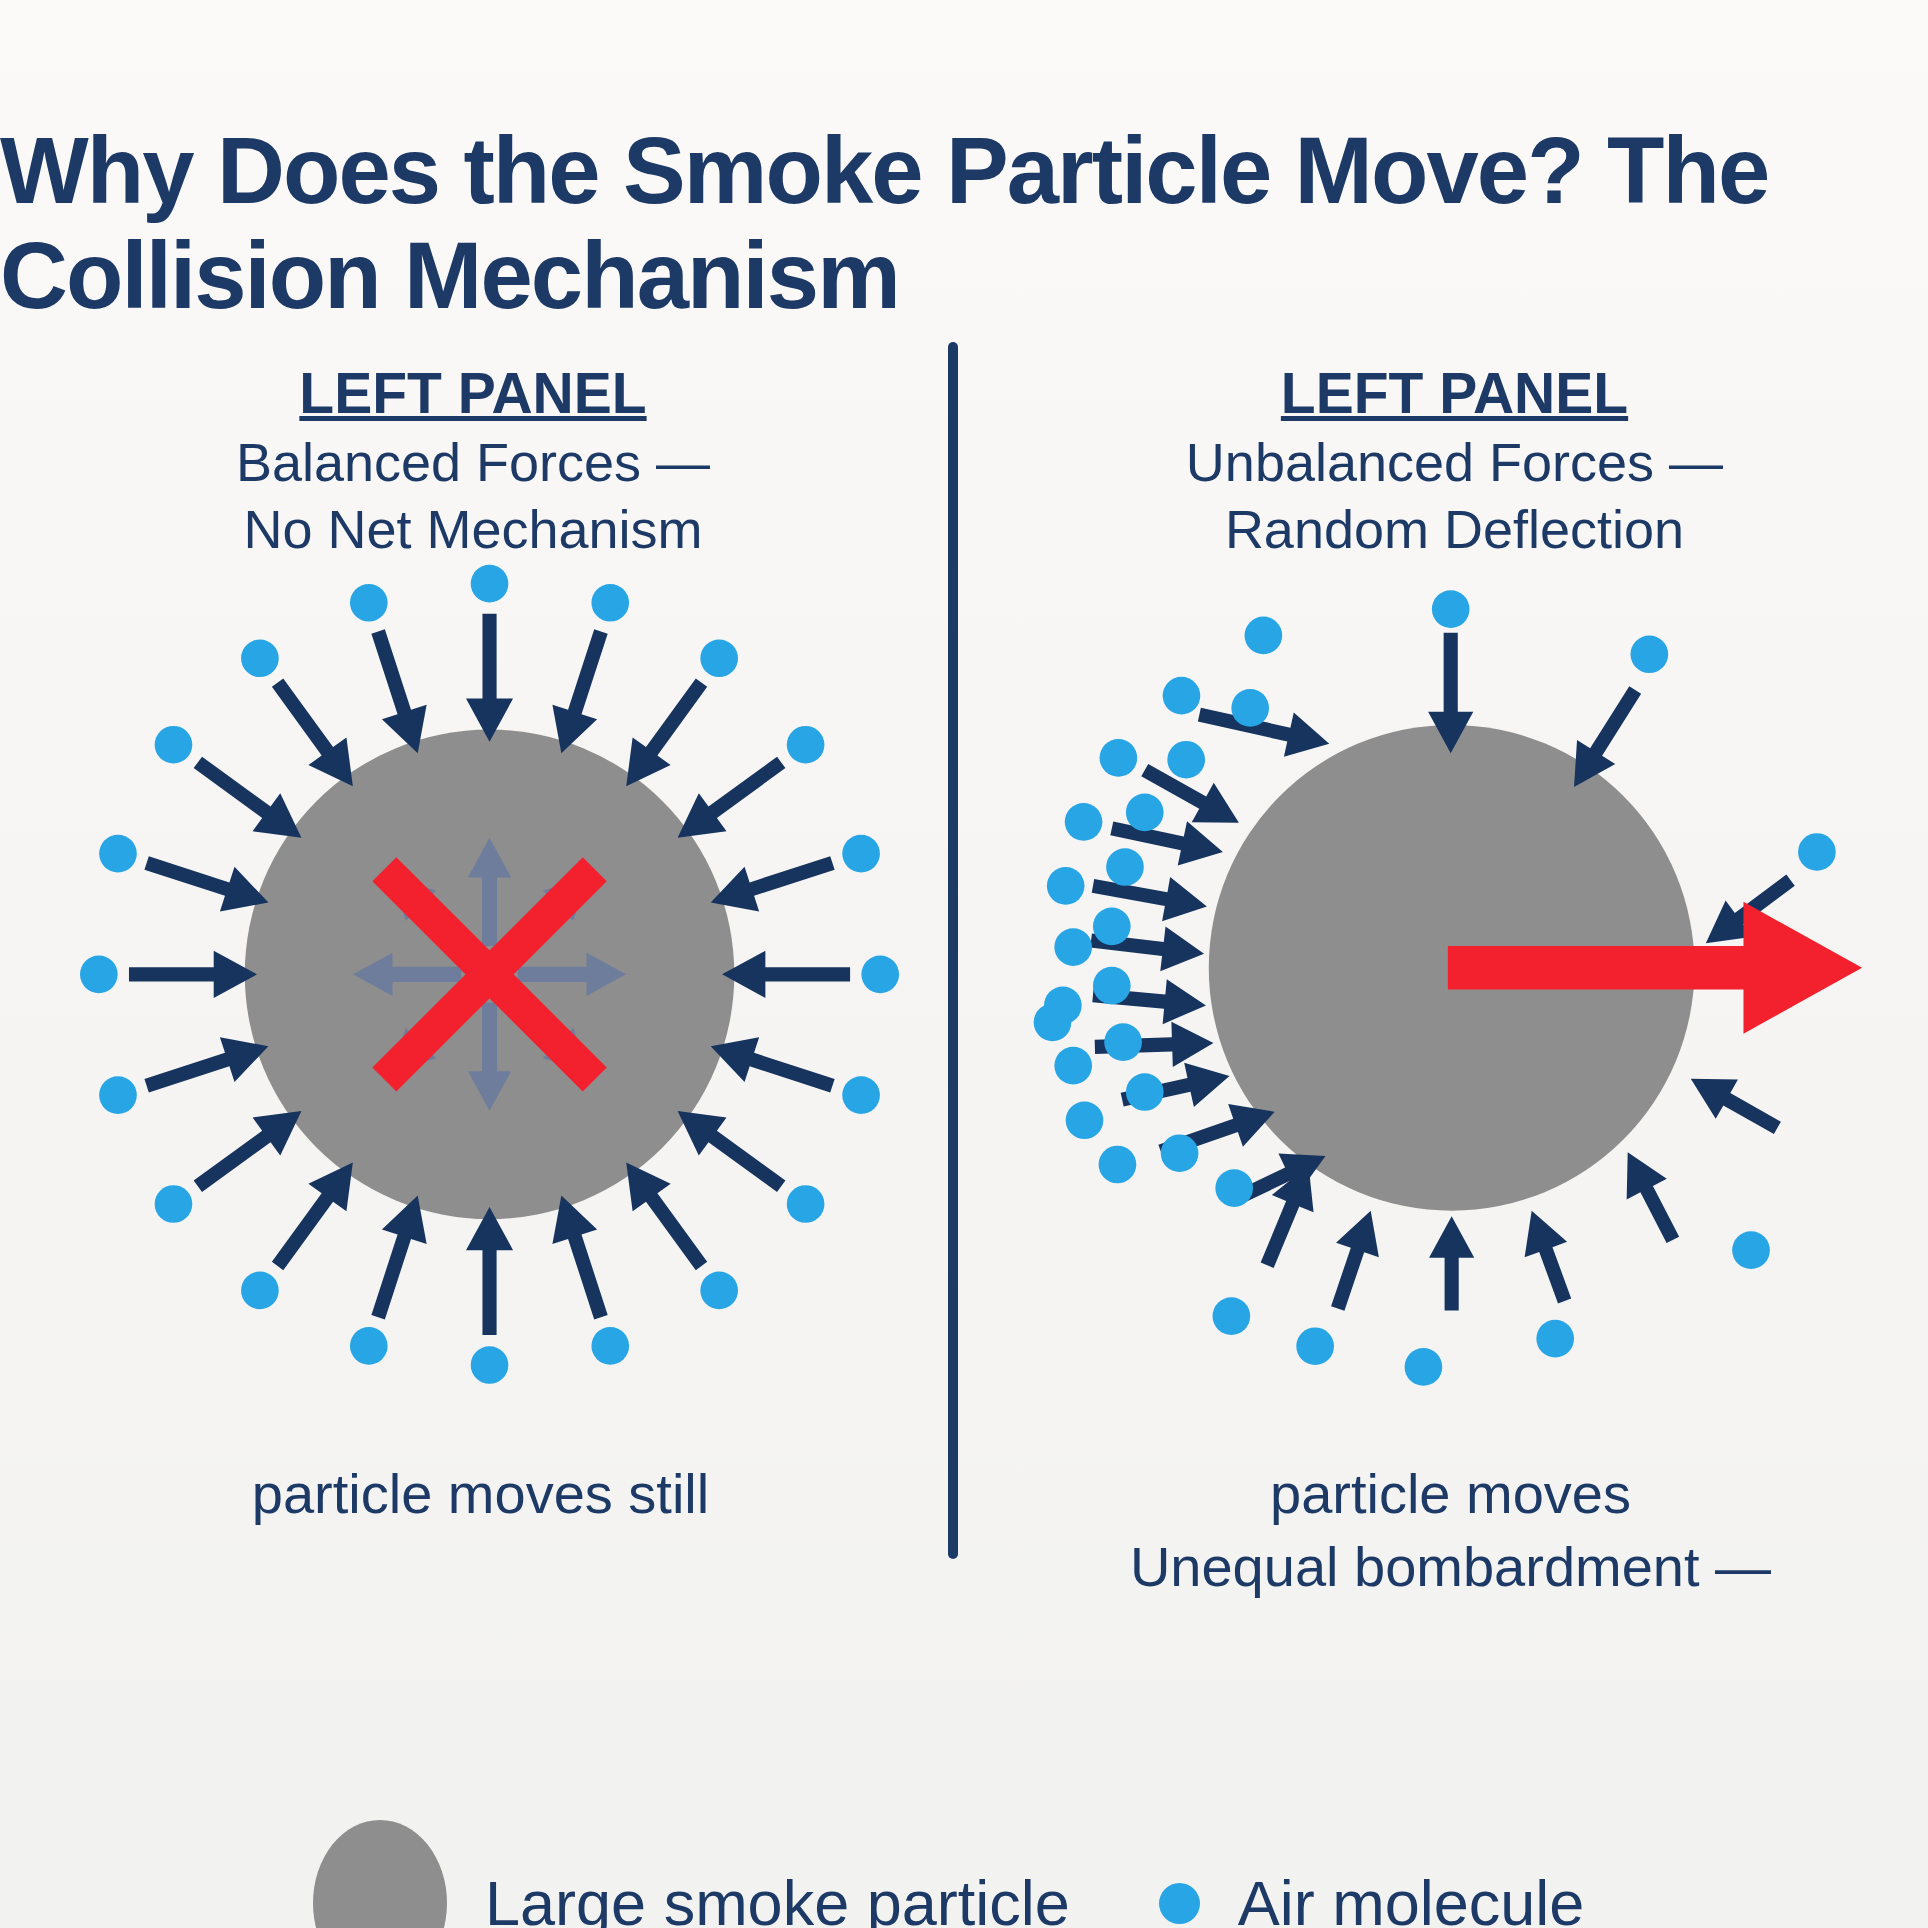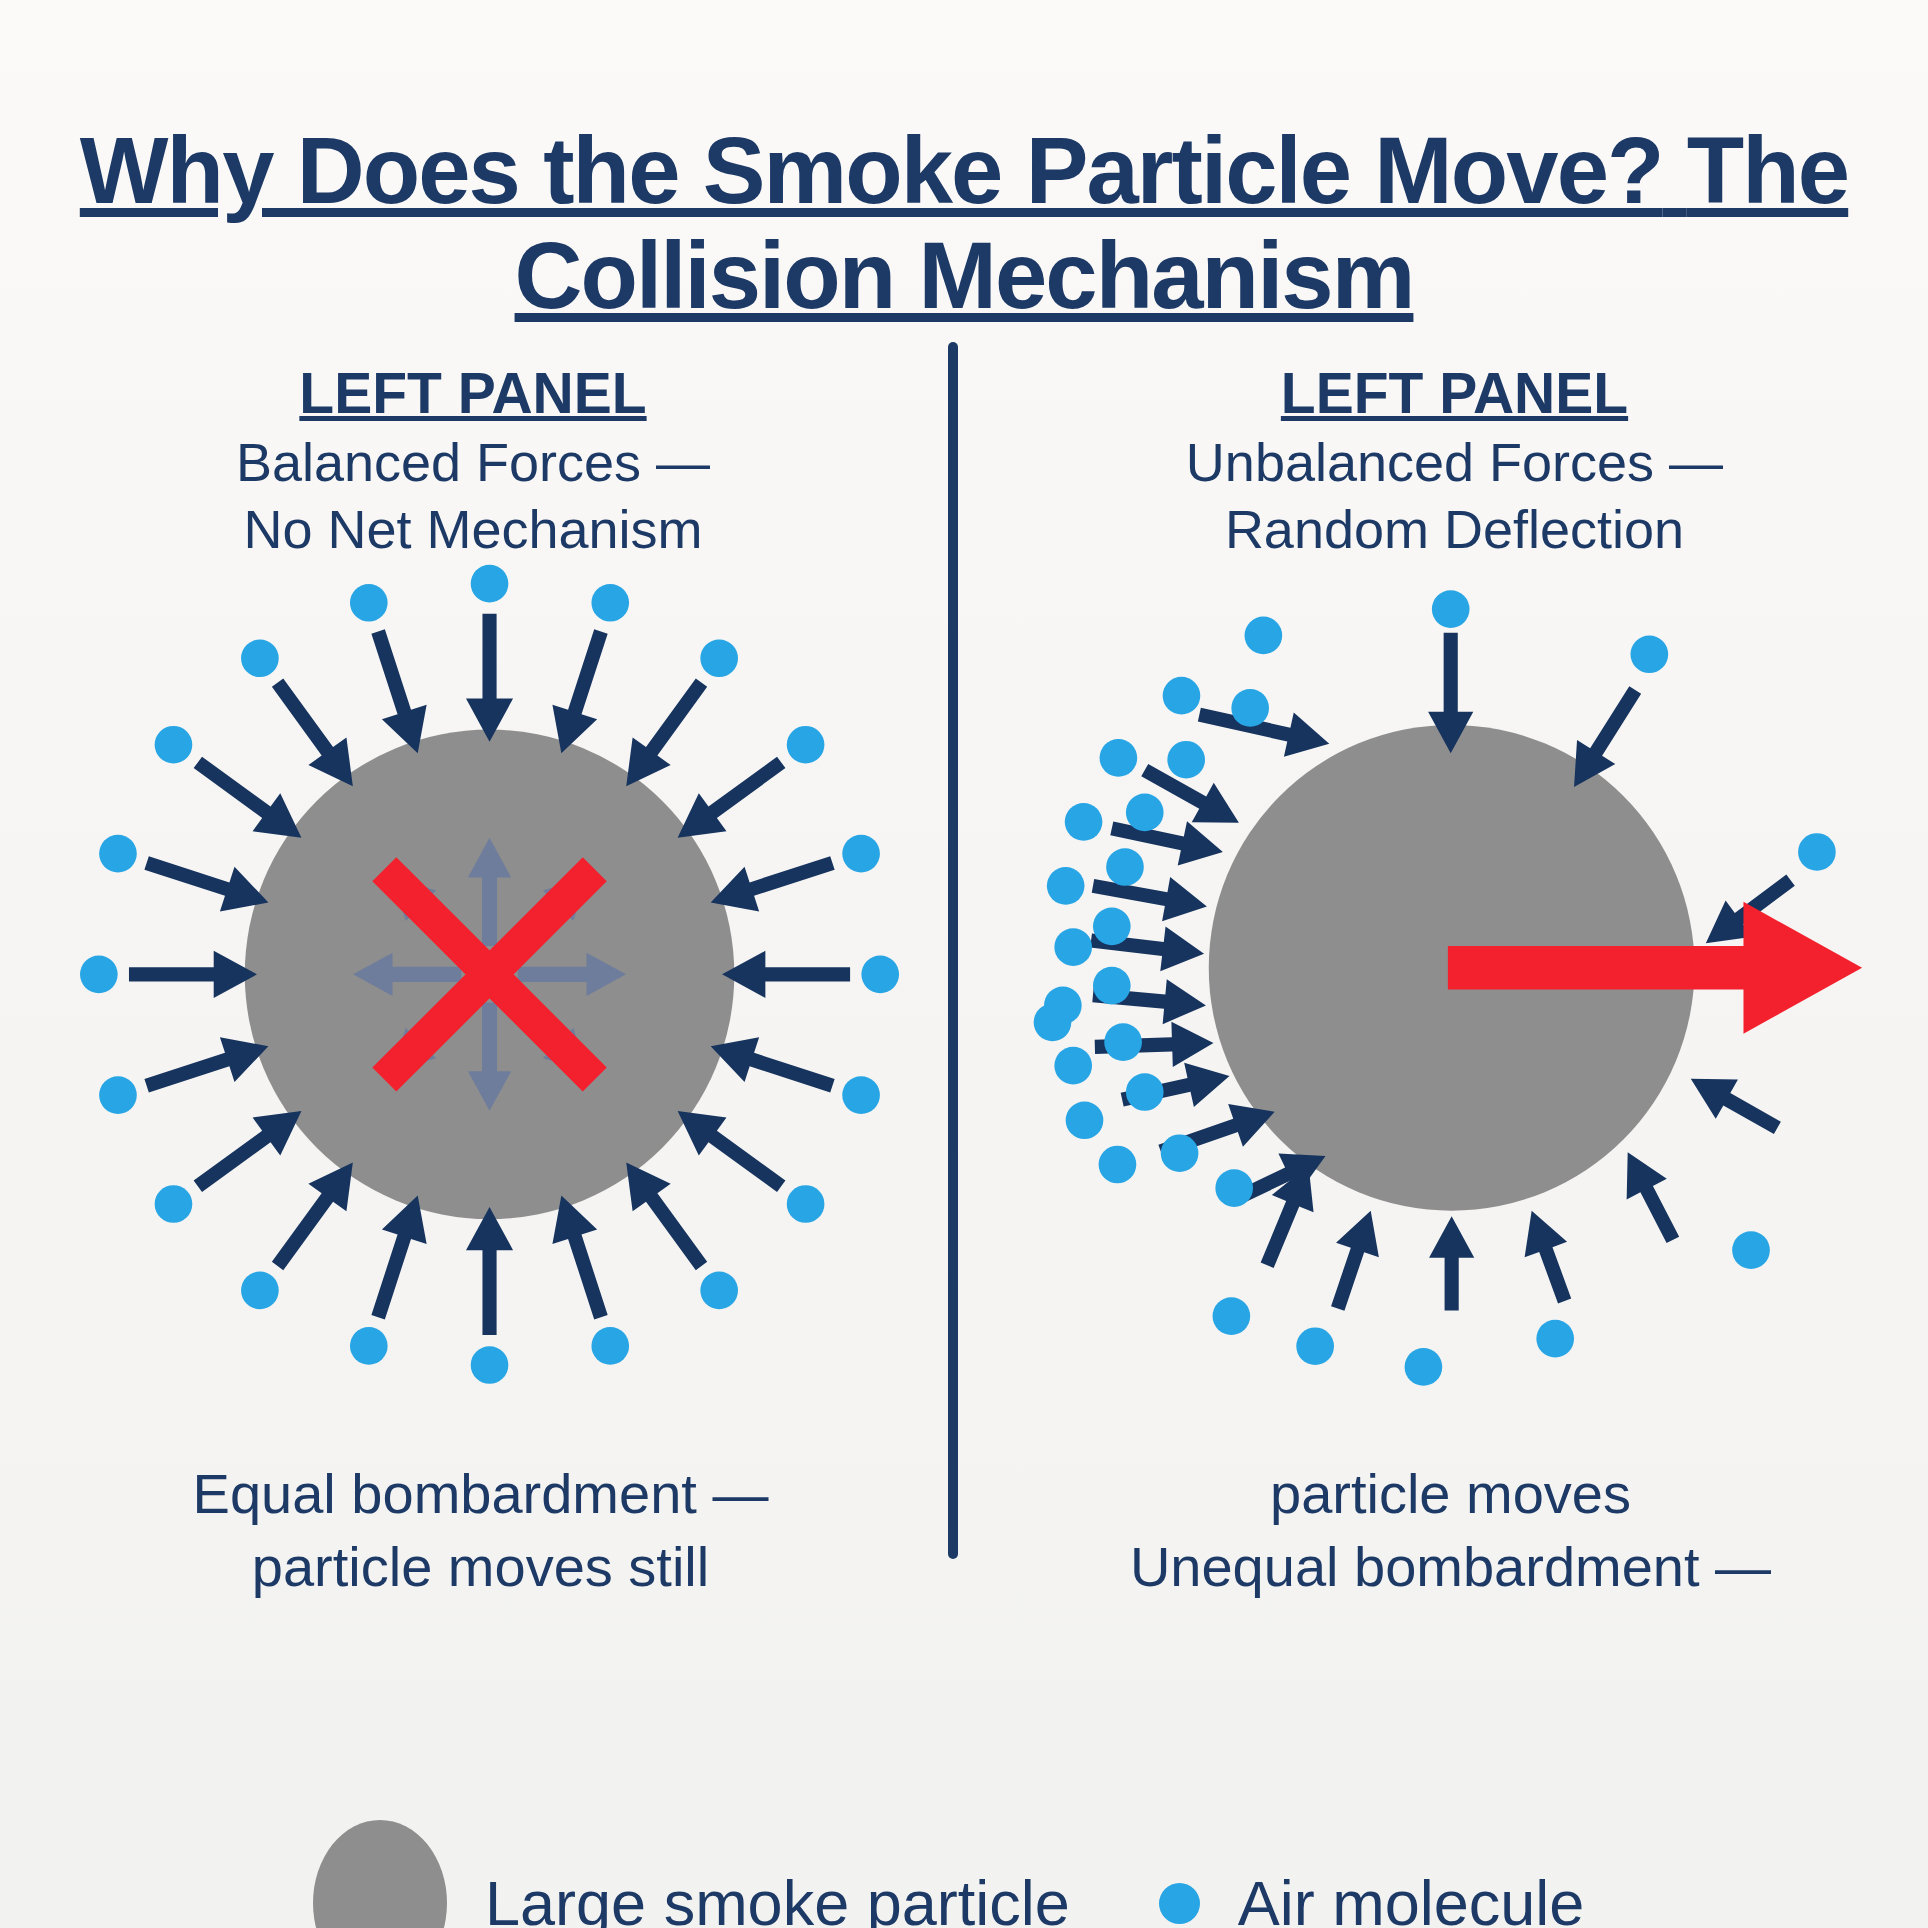--- a/index.html
+++ b/index.html
@@ -2,22 +2,22 @@
 <html style="font-size:15px"><head>
 <meta charset="utf-8">
 <style>
   html,body{margin:0;padding:0;background:#e9e9e9;}
   .canvas{
     position:relative;width:1928px;height:1928px;overflow:hidden;
     background:linear-gradient(180deg,#fbfaf8 0%,#f6f5f3 45%,#f2f2f0 100%);
     font-family:"Liberation Sans", sans-serif;
   }
   .title{
-    position:absolute;top:55px;left:0;width:1928px;text-align:center;
-    font-weight:bold;font-size:94px;line-height:1.12;letter-spacing:-1.9px;text-decoration:underline;
+    position:absolute;top:55px;left:0;width:1928px;
+    font-weight:bold;font-size:94px;line-height:1.12;letter-spacing:-1.9px;
   }
   .hdr{position:absolute;top:358px;text-align:center;font-size:54px;line-height:1.24;}
   .hdr .panel-label{font-weight:bold;font-size:57px;letter-spacing:0px;display:block;text-decoration:underline;}
   .hdr span{display:block;}
   .hdr-left{left:0;width:946px;}
   .hdr-right{left:981px;width:947px;}
   .divider{position:absolute;left:948px;top:342px;width:10.4px;height:1217px;border-radius:5.6px;}
   .diagram-svg{position:absolute;left:0;top:0;}
   .caption{position:absolute;top:1458px;font-size:56px;line-height:1.3;text-align:center;}
   .caption span{display:block;}
@@ -156,21 +156,20 @@
         <circle cx="1860" cy="1328" r="20" fill="#28a5e5"></circle>
         <circle cx="1308" cy="1398" r="20" fill="#28a5e5"></circle>
         <circle cx="1397" cy="1430" r="20" fill="#28a5e5"></circle>
         <circle cx="1512" cy="1452" r="20" fill="#28a5e5"></circle>
         <circle cx="1652" cy="1422" r="20" fill="#28a5e5"></circle>
         <polygon points="1538,1005 1852,1005 1852,958 1978,1028 1852,1098 1852,1051 1538,1051" fill="#f3212e"></polygon>
       </g>
     </svg>
 
   <div class="caption caption-left">
-    <span>Equal bombardment —</span>
     <span>particle moves still</span>
   </div>
 
   <div class="caption caption-right">
     <span>particle moves</span>
     <span>Unequal bombardment —</span>
   </div>
 
   <div class="legend">
     <span class="legend-smoke" style="background: rgb(142, 142, 142);"></span>

